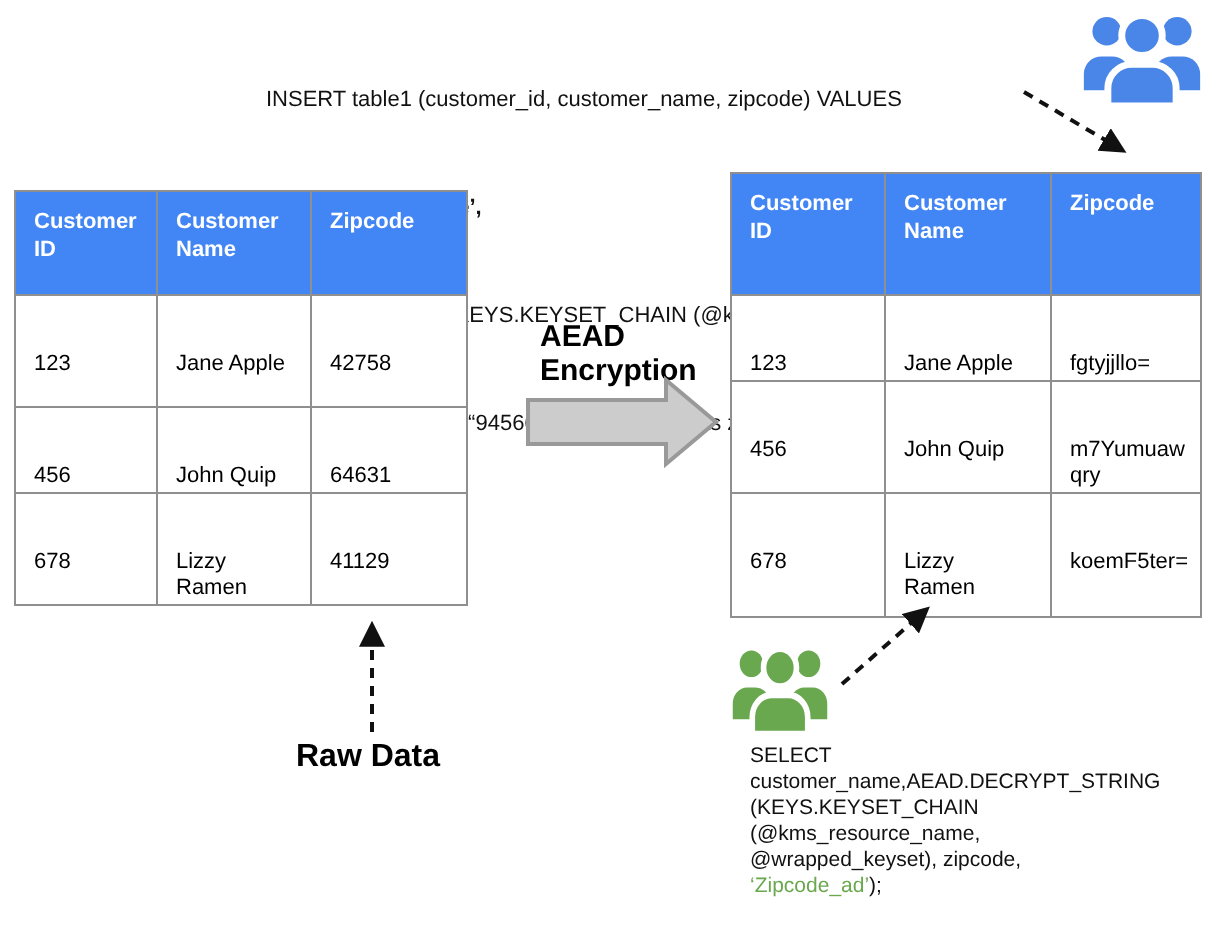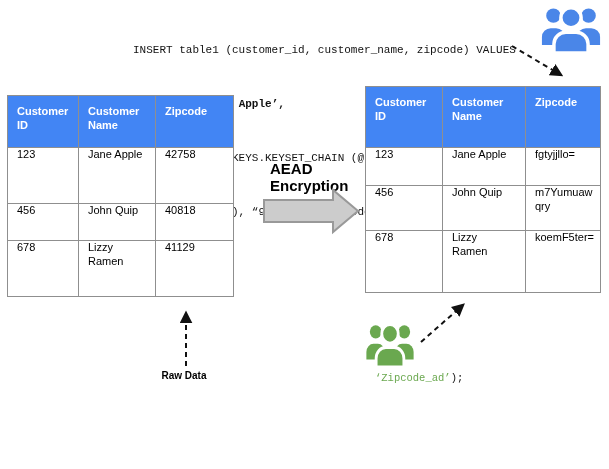--- a/index.html
+++ b/index.html
@@ -6,21 +6,21 @@
   body {
     width:609px; height:469px; position:relative; overflow:hidden;
     background:#ffffff;
     font-family:"Liberation Sans", sans-serif;
     color:#000;
   }
   .abs { position:absolute; }
 
   
   .code {
-    font-family:Liberation Mono, monospace;
+    font-family:Liberation Sans, sans-serif;
     color:#111;
     white-space:pre;
   }
   #insert-code { left:133px; top:5px; font-size:11px; line-height:18px; }
   #select-code { left:375px; top:372px; font-size:10.5px; line-height:13px; }
   .bold { font-weight:bold; }
   .green-code { color:#6aa84f; }
 
   
   .dtable { border-collapse:collapse; table-layout:fixed; }
@@ -33,35 +33,35 @@
     line-height:13.5px;
   }
   .dtable th {
     background:#4285f4;
     color:#ffffff;
     font-weight:bold;
     text-align:left;
     padding:9px 6px 0 9px;
   }
   .dtable td {
-    padding:0 4px 0 9px;
+    padding:28px 4px 0 9px;
     background:#ffffff;
   }
   #plain-table  { left:7px;   top:95px; }
   #enc-table    { left:365px; top:86px; }
 
   
   #aead-label {
     left:270px; top:160px;
     font-weight:bold; font-size:15px; line-height:17px;
     white-space:pre-line;
   }
   #raw-label {
     left:141px; top:370px; width:86px; text-align:center;
-    font-weight:bold; font-size:10px;
+    font-weight:bold; font-size:16px;
   }
 
   
   #arrow-layer { left:0; top:0; pointer-events:none; }
 
   
   .icon-svg { position:absolute; }
 </style>
 </head>
 <body>
@@ -111,21 +111,21 @@
       <th>Zipcode</th>
     </tr>
     <tr style="height:56px">
       <td>123</td>
       <td>Jane Apple</td>
       <td>42758</td>
     </tr>
     <tr style="height:37px">
       <td>456</td>
       <td>John Quip</td>
-      <td>40818</td>
+      <td>64631</td>
     </tr>
     <tr style="height:56px">
       <td>678</td>
       <td>Lizzy
 Ramen</td>
       <td>41129</td>
     </tr>
   </tbody>
     </table>
 </div>
@@ -164,21 +164,26 @@
     </tr>
   </tbody>
     </table>
 </div>
 
 <div class="abs" id="aead-label">AEAD
 Encryption</div>
 
 <div class="abs" id="raw-label">Raw Data</div>
 
-<div class="abs code" id="select-code"><span class="green-code">‘Zipcode_ad’</span><span>);</span></div>
+<div class="abs code" id="select-code"><span>SELECT
+customer_name,AEAD.DECRYPT_STRING
+(KEYS.KEYSET_CHAIN
+(@kms_resource_name,
+@wrapped_keyset), zipcode,
+</span><span class="green-code">‘Zipcode_ad’</span><span>);</span></div>
 
 <svg class="abs" id="arrow-layer" width="609" height="469" viewBox="0 0 609 469">
   <defs>
     <marker id="ah" viewBox="0 0 10 10" refX="8" refY="5" markerWidth="6.5" markerHeight="6.5" orient="auto">
       <path d="M0,0 L10,5 L0,10 z" fill="#111111"></path>
     </marker>
   </defs>
 
   <polygon points="264,200 333,200 333,190 358,211 333,232 333,222 264,222" fill="#cccccc" stroke="#999999" stroke-width="2"></polygon>
 

